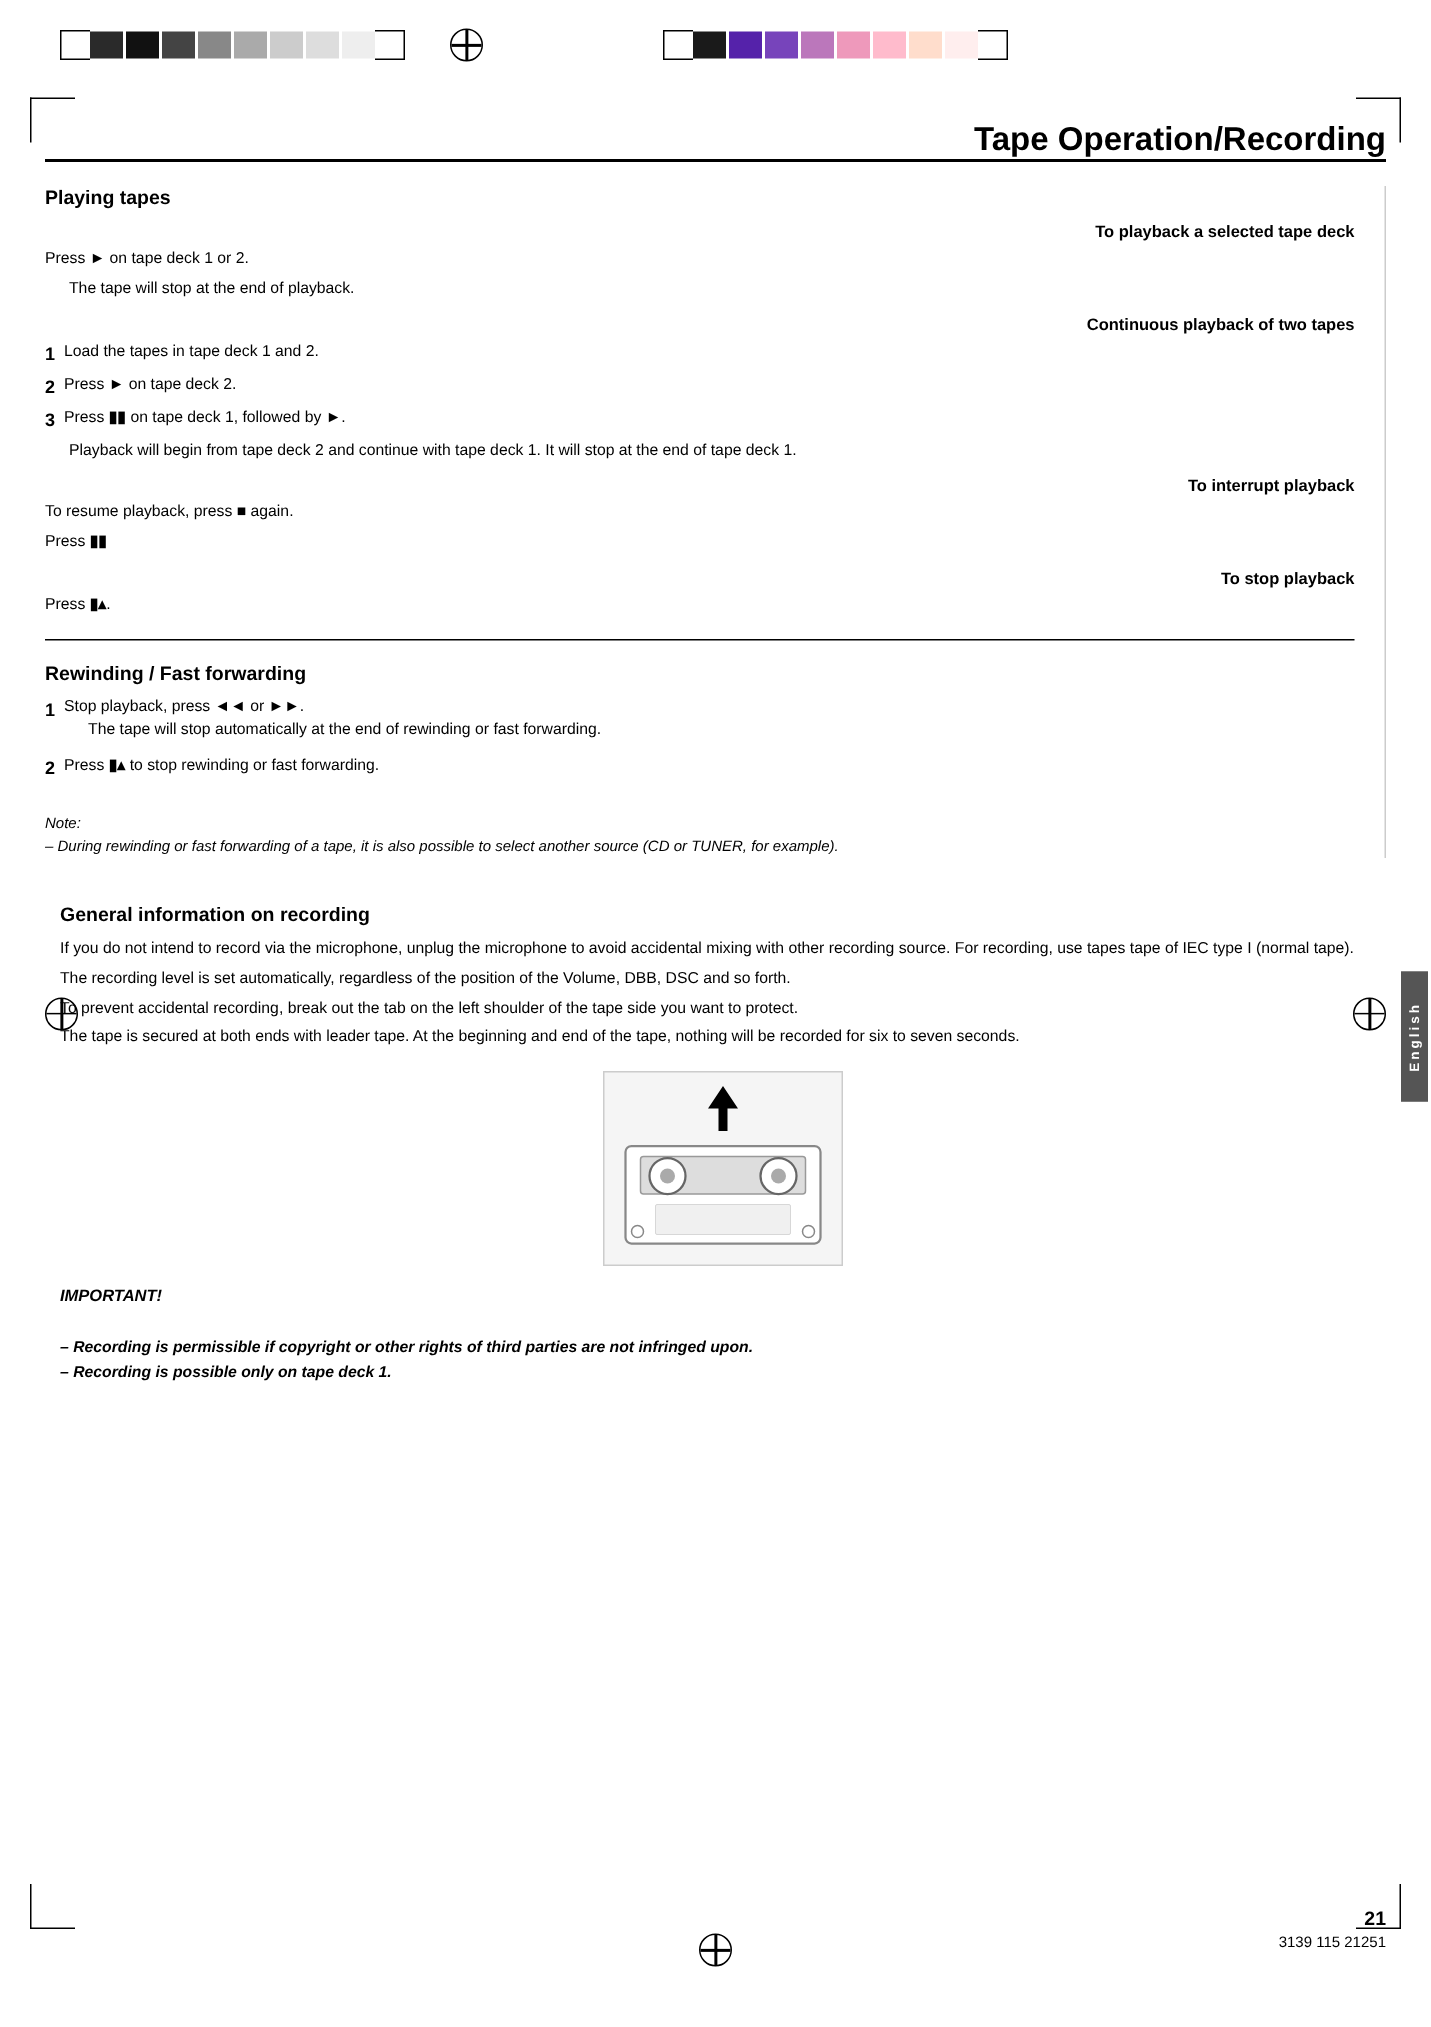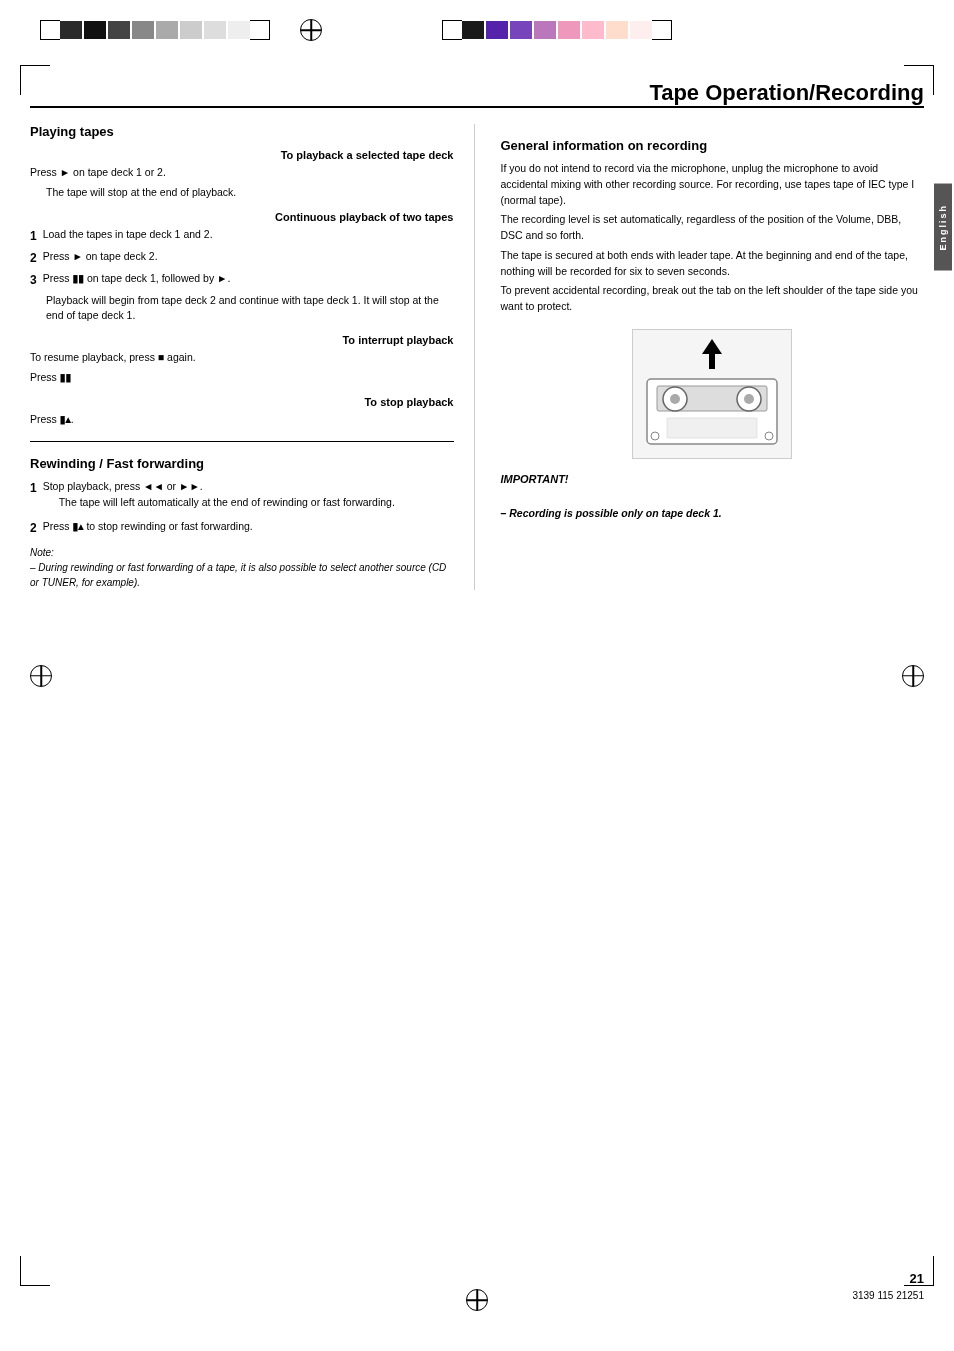--- a/index.html
+++ b/index.html
@@ -61,20 +61,21 @@
       font-weight: bold;
       padding-bottom: 0;
       border-bottom: 2px solid #000;
       margin-bottom: 16px;
     }
 
     
     .columns {
       display: flex;
       gap: 16px;
+      flex-direction: column;
     }
 
     .col-left {
       flex: 1;
       border-right: 1px solid #ccc;
       padding-right: 20px;
     }
 
     .col-right {
       flex: 1;
@@ -151,21 +152,21 @@
     .divider-line {
       border: none;
       border-top: 1px solid #000;
       margin: 14px 0;
     }
 
     .note-text {
       font-size: 10px;
       font-style: italic;
       line-height: 1.5;
-      margin-top: 8px;
+      margin-top: 21px;
     }
 
     .important-text {
       font-size: 10.5px;
       font-weight: bold;
       font-style: italic;
       line-height: 1.6;
     }
 
     .important-label {
@@ -358,21 +359,21 @@
 
       <hr class="divider-line">
 
       <div class="section-heading">Rewinding / Fast forwarding</div>
 
       <ul class="numbered-list">
         <li>
           <span class="num">1</span>
           <div>
             <p>Stop playback, press ◄◄ or ►►.</p>
-            <p class="body-text-indent">The tape will left automatically at the end of rewinding or fast forwarding.</p>
+            <p class="body-text-indent">The tape will stop automatically at the end of rewinding or fast forwarding.</p>
           </div>
         </li>
         <li>
           <span class="num">2</span>
           <span>Press <b>▮▴</b> to stop rewinding or fast forwarding.</span>
         </li>
       </ul>
 
       <p class="note-text">
         <em><span>Note:</span></em><br>
@@ -383,22 +384,22 @@
     <div class="col-right" style="position:relative;">
 
       <div class="english-tab">English</div>
 
       <div class="section-heading">
         <span>General information on recording</span>
       </div>
 
       <p class="body-text">If you do not intend to record via the microphone, unplug the microphone to avoid accidental mixing with other recording source. For recording, use tapes tape of IEC type I (normal tape).</p>
       <p class="body-text">The recording level is set automatically, regardless of the position of the Volume, DBB, DSC and so forth.</p>
+      <p class="body-text">To prevent accidental recording, break out the tab on the left shoulder of the tape side you want to protect.</p>
       <p class="body-text">The tape is secured at both ends with leader tape.  At the beginning and end of the tape, nothing will be recorded for six to seven seconds.</p>
-      <p class="body-text">To prevent accidental recording, break out the tab on the left shoulder of the tape side you want to protect.</p>
 
       <div class="tape-illustration">
         <svg width="150" height="120" viewBox="0 0 150 120">
 
           <polygon points="75,5 65,20 72,20 72,35 78,35 78,20 85,20" fill="#000"></polygon>
 
           <rect x="10" y="45" width="130" height="65" rx="4" ry="4" fill="white" stroke="#888" stroke-width="1.5"></rect>
 
           <rect x="20" y="52" width="110" height="25" rx="2" fill="#ddd" stroke="#999" stroke-width="1"></rect>
 
@@ -410,20 +411,21 @@
 
           <rect x="30" y="84" width="90" height="20" rx="1" fill="#f0f0f0" stroke="#ccc" stroke-width="0.5"></rect>
 
           <circle cx="18" cy="102" r="4" fill="white" stroke="#888" stroke-width="1"></circle>
 
           <circle cx="132" cy="102" r="4" fill="white" stroke="#888" stroke-width="1"></circle>
         </svg>
       </div>
 
       <p class="important-label">IMPORTANT!</p>
+      <p class="important-text">–  Recording is permissible if copyright or other rights of third parties are not infringed upon.</p>
       <p class="important-text">–  Recording is possible only on tape deck 1.</p>
     </div>
   </div>
 </div>
 
 <div class="page-footer">
   <div class="page-number">21</div>
   <div class="product-code">3139 115 21251</div>
 </div>
 

